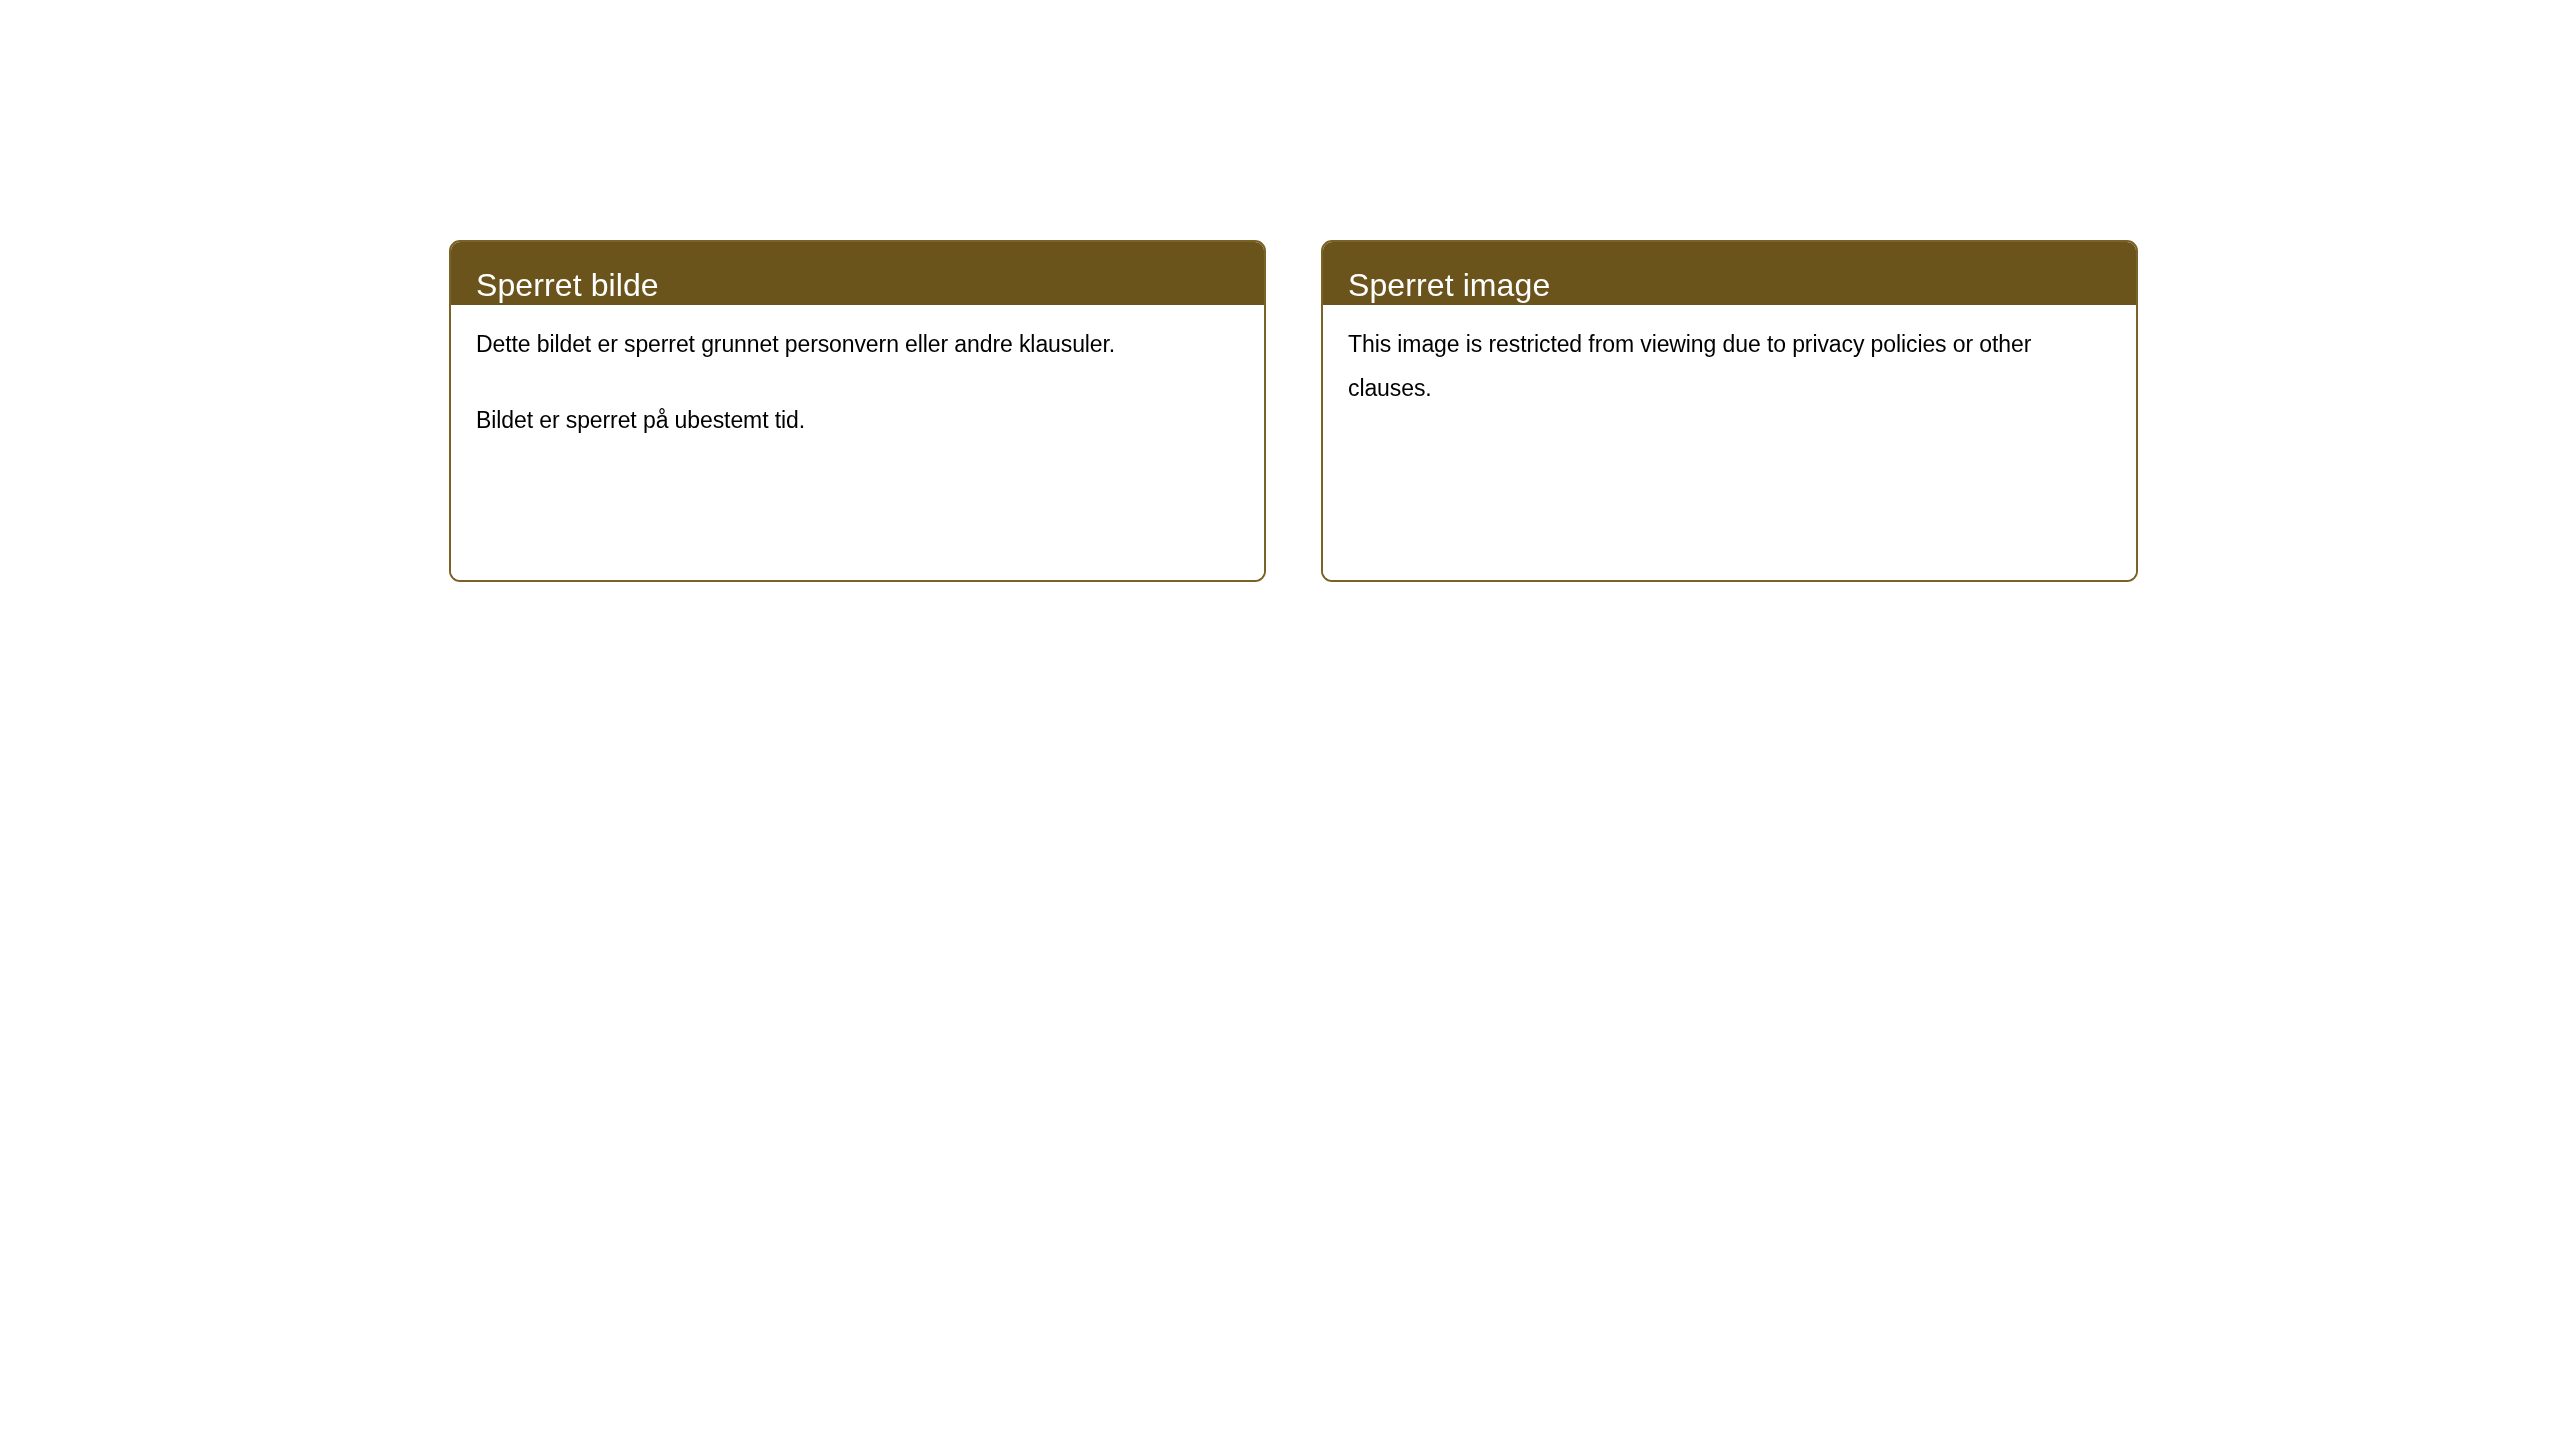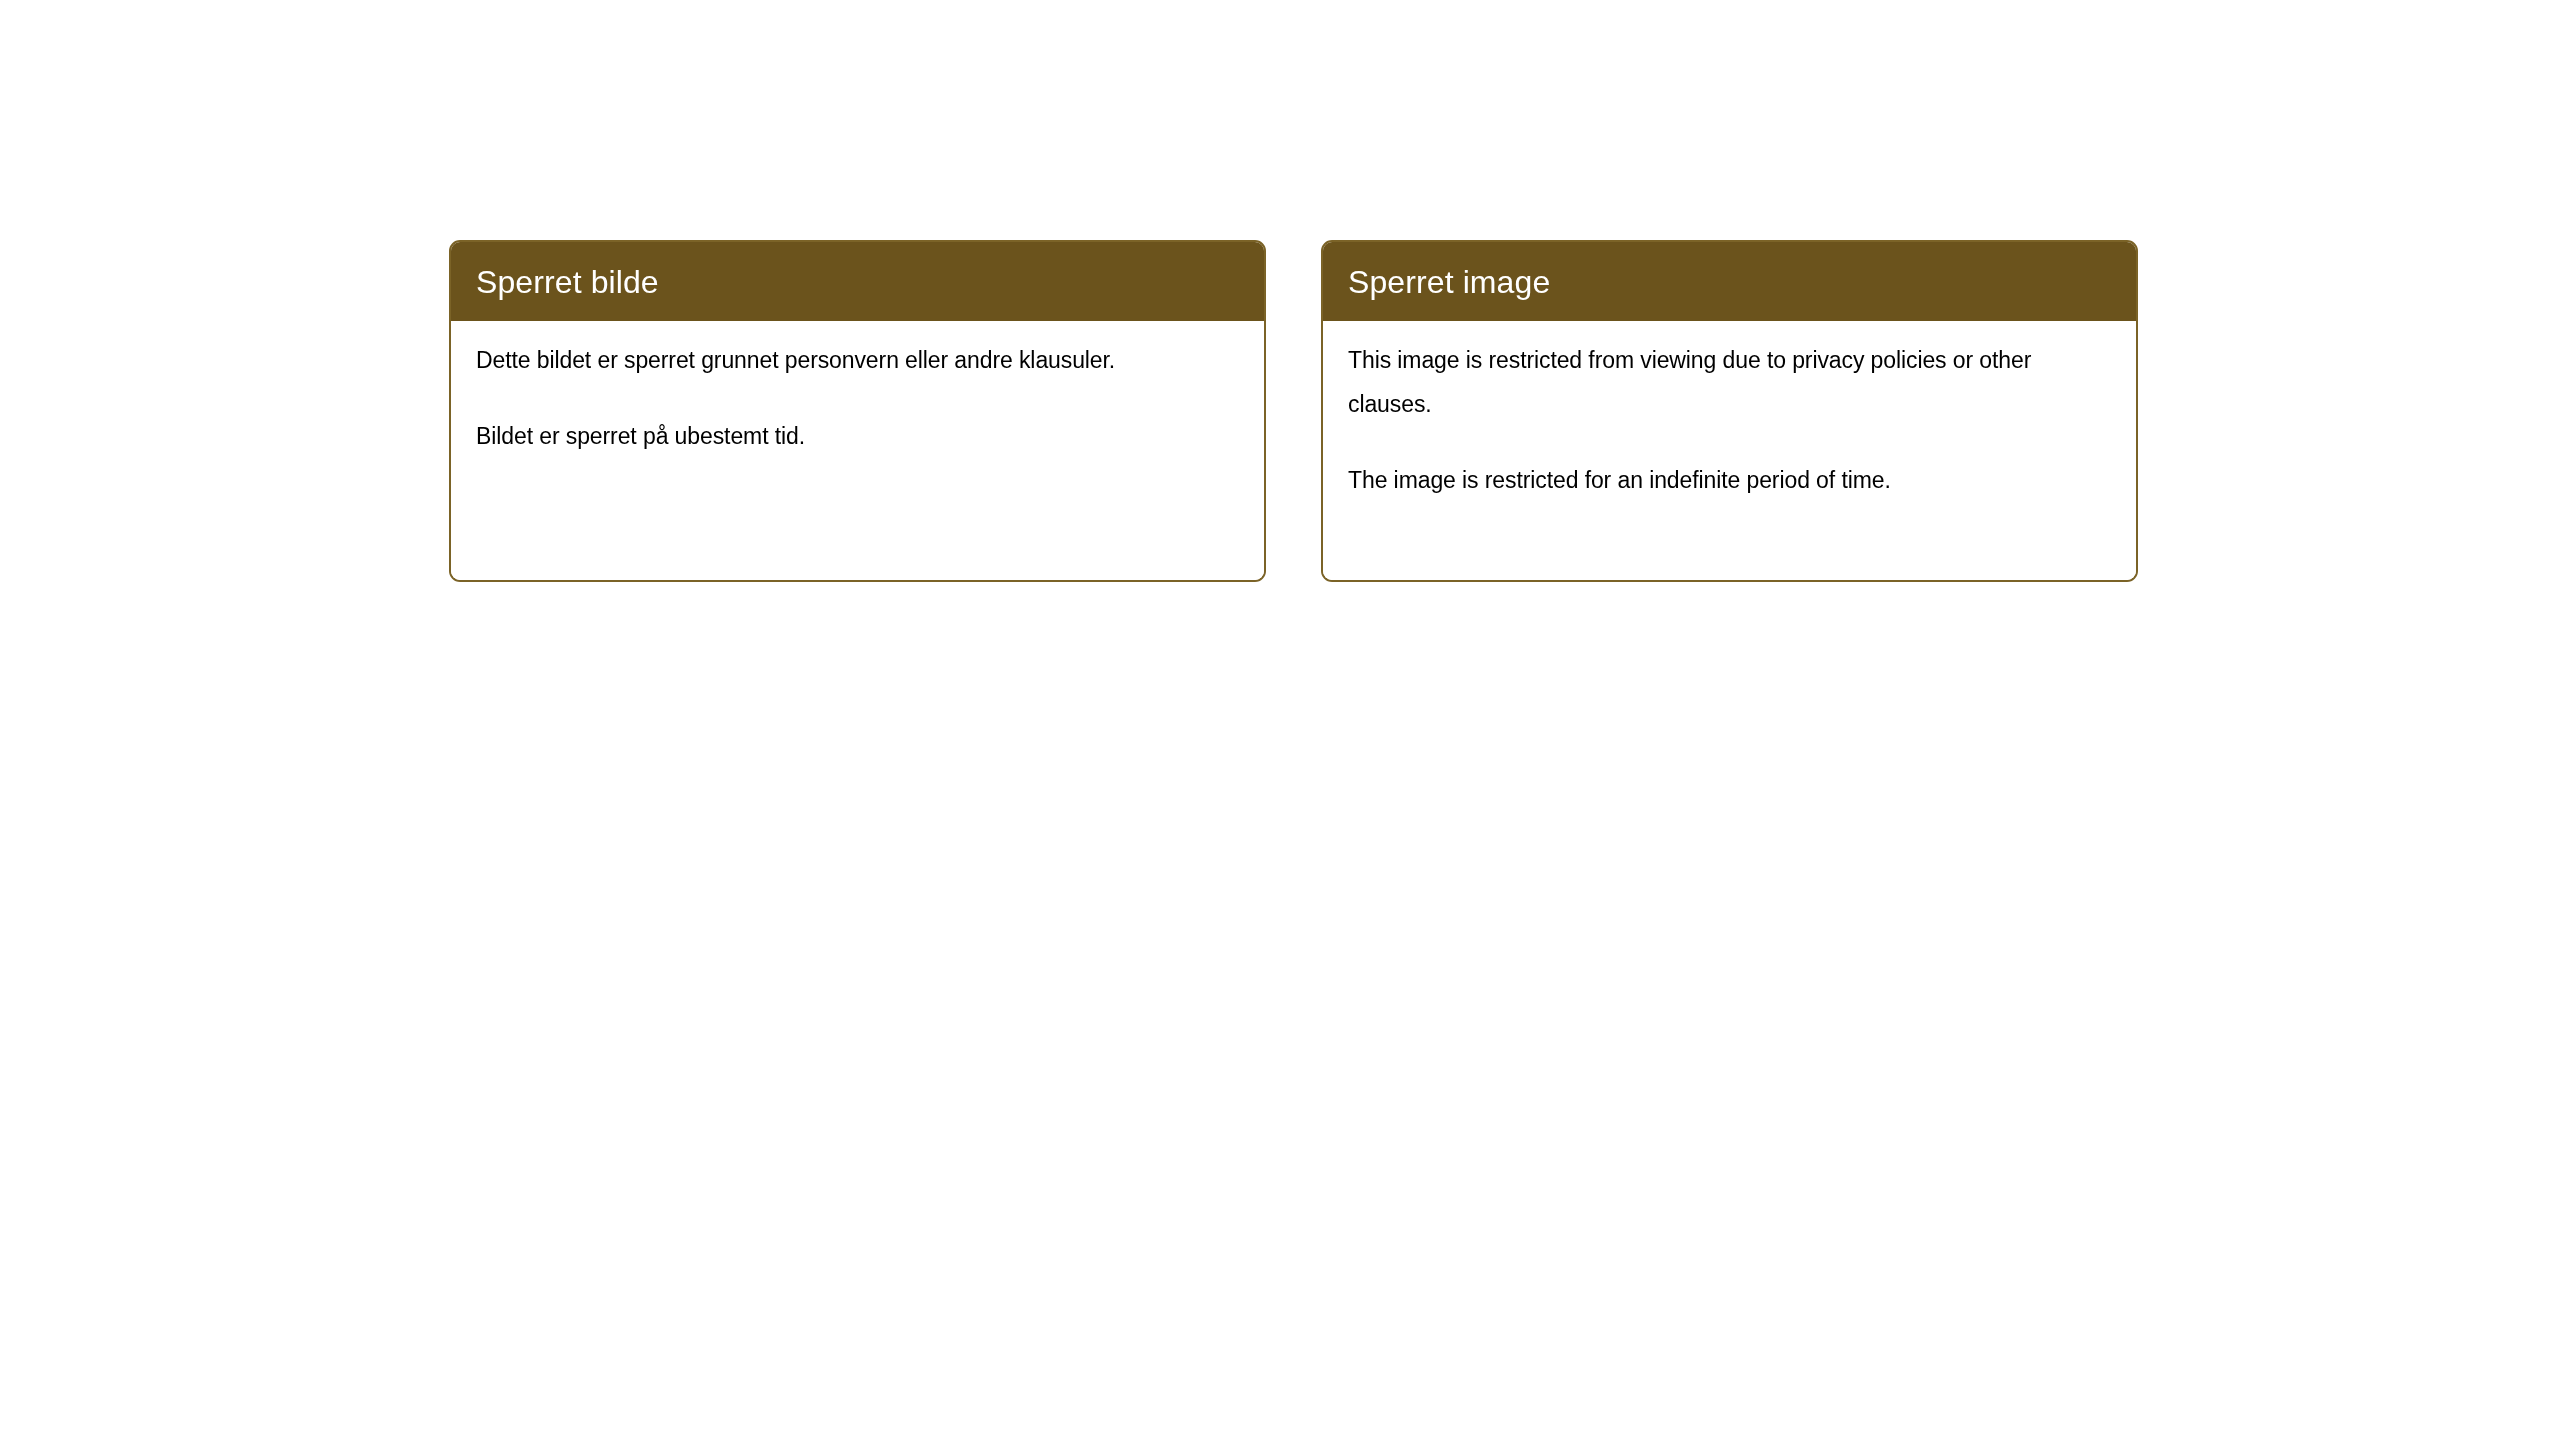--- a/index.html
+++ b/index.html
@@ -35,24 +35,24 @@
     border: 2px solid #7b6327;
     border-radius: 11px;
     display: flex;
     flex-direction: column;
     overflow: hidden;
   }
 
   .card-header {
     box-sizing: border-box;
     flex: 0 0 auto;
-    height: 79px;
+    height: 63px;
     background: #6b531c;
     display: flex;
-    align-items: center;
+    align-items: flex-start;
     padding: 0 0 0 25px;
   }
 
   .card-header-title {
     color: #ffffff;
     font-size: 32px;
     font-weight: 400;
     line-height: 1;
     letter-spacing: 0.1px;
     white-space: nowrap;
@@ -92,17 +92,16 @@
       <p class="card-paragraph">Bildet er sperret på ubestemt tid.</p>
     </div>
   </section>
 
   <section class="notice-card">
     <div class="card-header">
       <h2 class="card-header-title">Sperret image</h2>
     </div>
     <div class="card-body">
       <p class="card-paragraph">This image is restricted from viewing due to privacy policies or other clauses.</p>
-      <p class="card-paragraph">The image is restricted for an indefinite period of time.</p>
     </div>
   </section>
 
 </div>
 
 </body></html>

